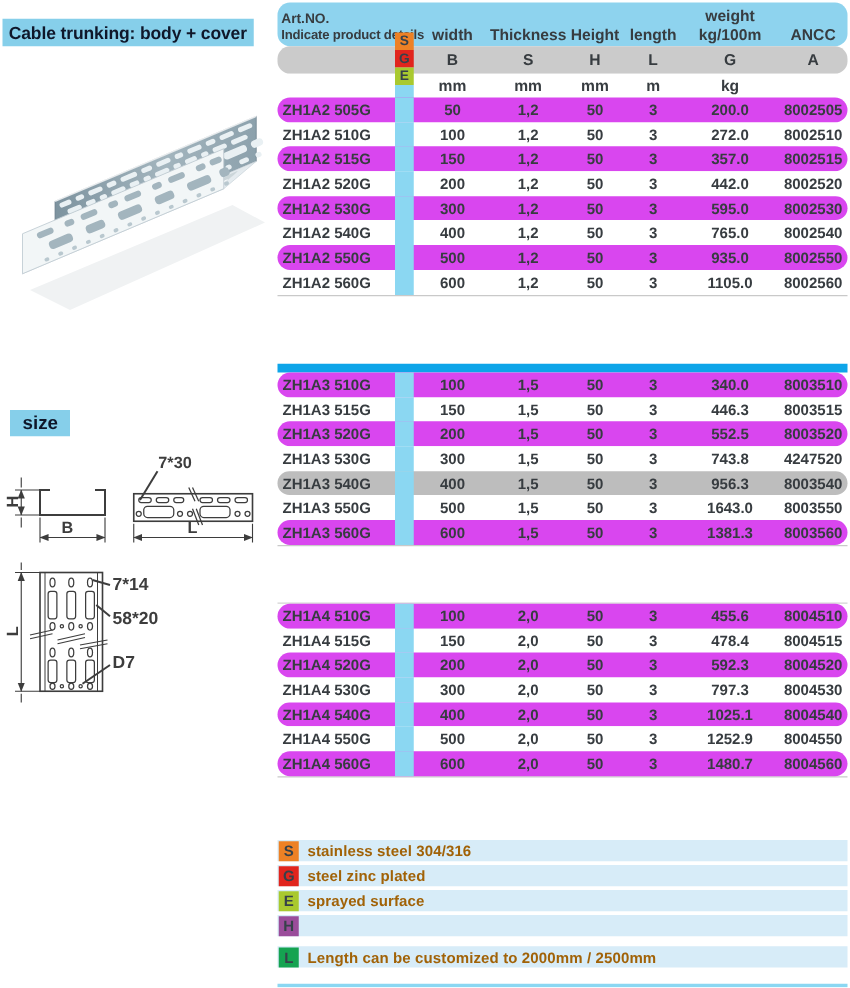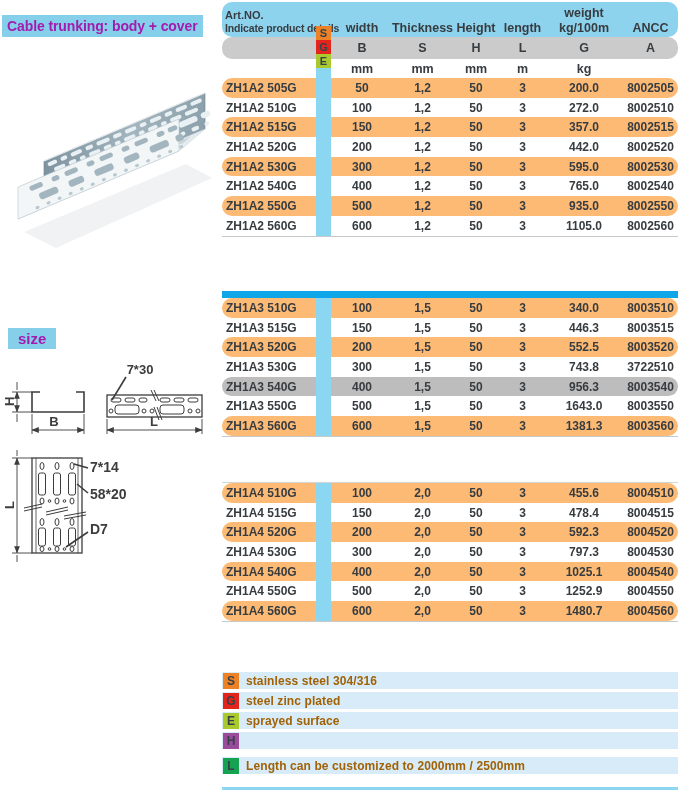--- a/index.html
+++ b/index.html
@@ -1,20 +1,20 @@
 <!DOCTYPE html>
 <html><head>
 <meta charset="utf-8">
 <style>
   html,body{margin:0;padding:0;background:#fff;}
   #page{position:relative;width:680px;height:790px;background:#fff;overflow:hidden;
         font-family:"Liberation Sans",sans-serif;color:#373c40;}
 
   
-  .badge{position:absolute;background:#86cfea;color:#a21caf;font-weight:600;
+  .badge{position:absolute;background:#86cfea;color:#0f172a;font-weight:600;
          padding:3px 5px;white-space:nowrap;}
   #title-badge{left:2px;top:15px;font-size:14px;letter-spacing:-0.1px;}
   #size-badge{left:8px;top:328px;font-size:15px;padding:2px 10px;}
   #product-image{position:absolute;left:4px;top:82px;}
   #drawing-section{position:absolute;left:2px;top:360px;}
   #drawing-plan{position:absolute;left:2px;top:446px;}
   svg text{font-family:"Liberation Sans",sans-serif;}
 
   
   #right-col{position:absolute;left:222px;top:0;width:456px;}
@@ -35,21 +35,21 @@
          font-size:12.5px;font-weight:600;}
   #stripe-squares{position:absolute;left:94px;top:24px;width:15px;}
   .sq{width:15px;height:14px;display:flex;align-items:center;justify-content:center;
       font-size:11px;font-weight:700;color:#37414a;}
 
   .tbl{position:absolute;left:0;width:456px;border-bottom:1px solid #c9c9c9;}
   #tbl0{top:78px;}
   #tbl1{top:291px;border-top:7px solid #0ea5e9;}
   #tbl2{top:482px;border-top:1px solid #d4d4d4;}
   .row{height:19.7px;}
-  .row.g{background:#fdba74;}
+  .row.g{background:#d946ef;}
   .row.w{background:#ffffff;}
   .row.hl{background:#bdbdbd;}
   .cell{display:flex;align-items:center;justify-content:center;font-size:12px;font-weight:600;}
   .cell.lab{justify-content:flex-start;padding-left:4px;font-weight:700;font-size:12px;}
   .cell.stripe{background:#8bd7f2;}
 
   
   .legend-row{position:absolute;left:222px;width:456px;height:17px;background:#d7ecf8;
               display:flex;align-items:center;}
   .legend-sq{width:16px;height:16px;margin:0 7px 0 1px;display:flex;align-items:center;
@@ -475,21 +475,21 @@
           <div class="cell">8003520</div>
         </div>
         <div class="row grid w">
           <div class="cell lab">ZH1A3 530G</div>
           <div class="cell stripe"></div>
           <div class="cell">300</div>
           <div class="cell">1,5</div>
           <div class="cell">50</div>
           <div class="cell">3</div>
           <div class="cell">743.8</div>
-          <div class="cell">3722510</div>
+          <div class="cell">4247520</div>
         </div>
         <div class="row grid g hl">
           <div class="cell lab">ZH1A3 540G</div>
           <div class="cell stripe"></div>
           <div class="cell">400</div>
           <div class="cell">1,5</div>
           <div class="cell">50</div>
           <div class="cell">3</div>
           <div class="cell">956.3</div>
           <div class="cell">8003540</div>

